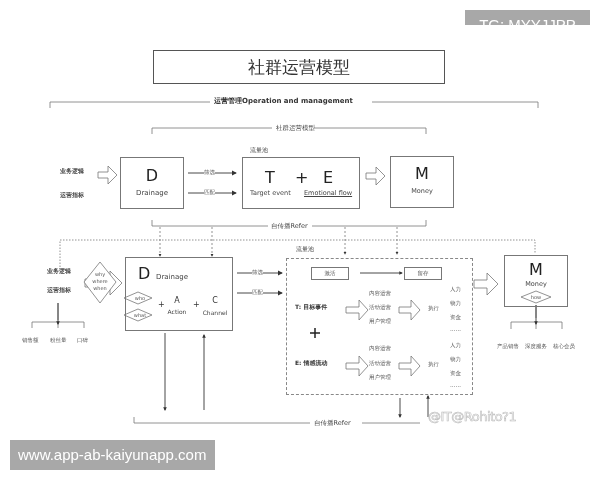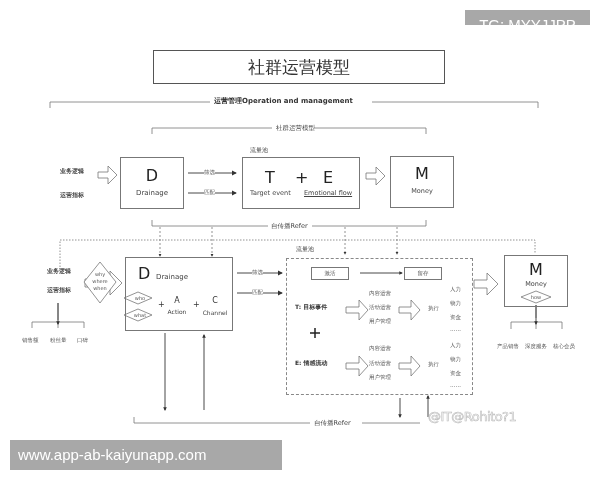--- a/index.html
+++ b/index.html
@@ -11,21 +11,21 @@
   .sm { font-size: 6px; color: #444; }
   .xs { font-size: 5.5px; color: #555; }
   .ctr { text-align: center; }
   svg.lines { position: absolute; left: 0; top: 0; }
   .badge { position: absolute; background: #a8a8a8; color: #fff; font-family: "Liberation Sans", sans-serif; }
 </style>
 </head>
 <body>
 
 <div class="badge" style="left:465px;top:10px;width:125px;height:15px;font-size:15px;line-height:30px;text-align:center;">TG: MYYJJPP</div>
-<div class="badge" style="left:10px;top:440px;width:272px;height:30px;font-size:15px;line-height:30px;padding-left:8px;">www.app-ab-kaiyunapp.com</div>
+<div class="badge" style="left:10px;top:440px;width:205px;height:30px;font-size:15px;line-height:30px;padding-left:8px;">www.app-ab-kaiyunapp.com</div>
 
 <div class="box" style="left:153px;top:50px;width:292px;height:34px;border-color:#555;">
   <div class="t ctr" style="left:0;right:0;top:8px;font-size:17px;color:#333;">社群运营模型</div>
 </div>
 
 <svg class="lines" width="600" height="480">
   <defs>
     <marker id="ah" markerWidth="6" markerHeight="6" refX="5" refY="3" orient="auto">
       <path d="M0,0 L6,3 L0,6 z" fill="#333"></path>
     </marker>

